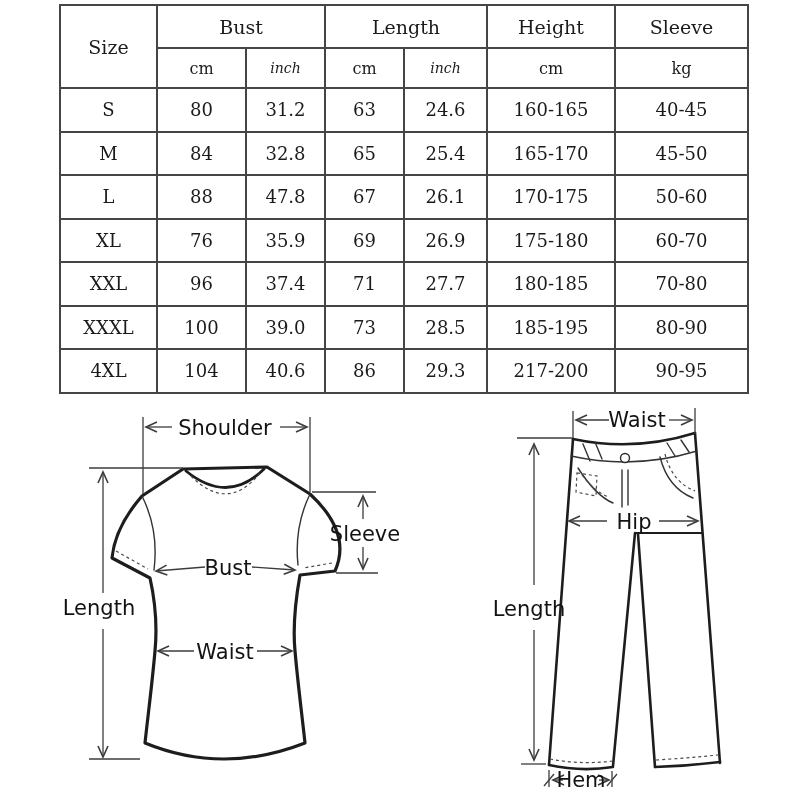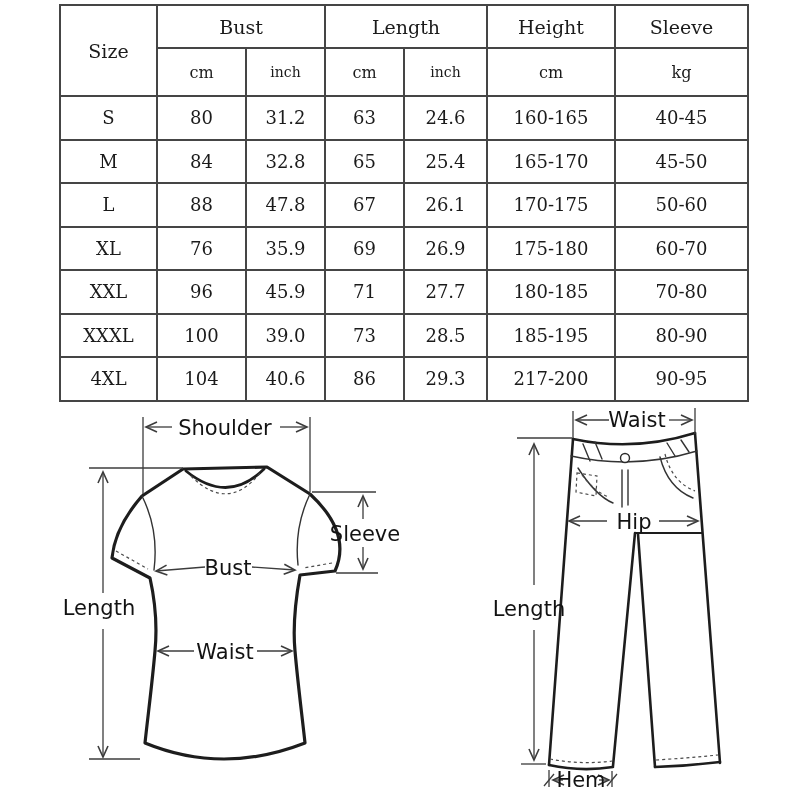--- a/index.html
+++ b/index.html
@@ -4,25 +4,25 @@
 <style>
   html,body{margin:0;padding:0;background:#ffffff;}
   .page{position:relative;width:800px;height:800px;background:#ffffff;overflow:hidden;
         font-family:"DejaVu Serif", serif;color:#1b1b1b;}
   table.size-chart{position:absolute;left:59px;top:4px;width:688px;
         border-collapse:collapse;table-layout:fixed;}
   table.size-chart th, table.size-chart td{
         border:2px solid #454545;text-align:center;vertical-align:middle;
         font-weight:normal;padding:0;color:#1b1b1b;}
   tr.hrow1{height:43px;}
-  tr.hrow2{height:48px;}
+  tr.hrow2{height:40px;}
   tr.data{height:43.5px;}
   th.group{font-size:19px;}
   th.unit{font-size:16px;}
-  th.unit-inch{font-size:14px;}
+  th.unit-inch{font-size:14px;font-style:italic;}
   td.val{font-size:18px;}
   svg text{font-family:"DejaVu Sans", sans-serif;font-size:21px;fill:#121212;}
   svg{position:absolute;}
   #shirt-svg{left:60px;top:405px;}
   #pants-svg{left:460px;top:400px;}
   .outline{fill:none;stroke:#1d1d1d;stroke-width:3.2;stroke-linejoin:round;stroke-linecap:round;}
   .outline-p{fill:none;stroke:#1d1d1d;stroke-width:2.6;stroke-linejoin:round;stroke-linecap:round;}
   .thin{fill:none;stroke:#333333;stroke-width:1.4;stroke-linecap:round;}
   .stitch{fill:none;stroke:#4a4a4a;stroke-width:1.2;stroke-dasharray:3 3;}
   .dim{fill:none;stroke:#3c3c3c;stroke-width:1.3;}
@@ -90,21 +90,21 @@
       <td class="val">76</td>
       <td class="val">35.9</td>
       <td class="val">69</td>
       <td class="val">26.9</td>
       <td class="val">175-180</td>
       <td class="val">60-70</td>
     </tr>
     <tr class="data">
       <td class="val">XXL</td>
       <td class="val">96</td>
-      <td class="val">45.9</td>
+      <td class="val">37.4</td>
       <td class="val">71</td>
       <td class="val">27.7</td>
       <td class="val">180-185</td>
       <td class="val">70-80</td>
     </tr>
     <tr class="data">
       <td class="val">XXXL</td>
       <td class="val">100</td>
       <td class="val">39.0</td>
       <td class="val">73</td>

